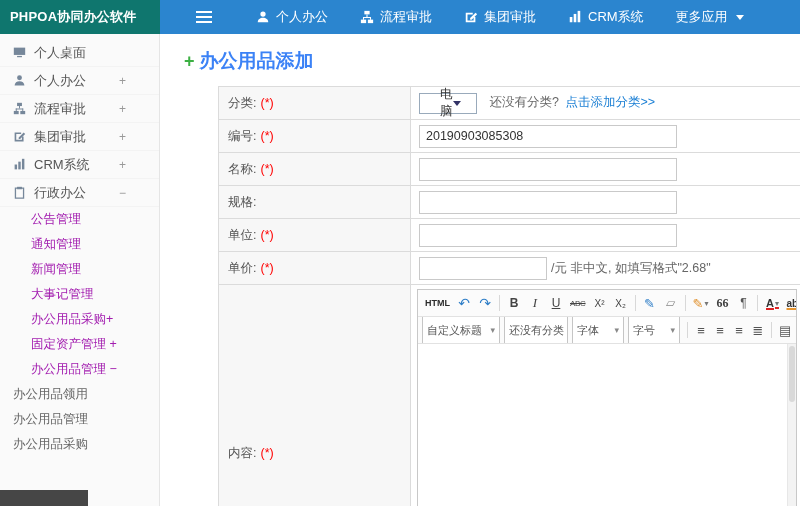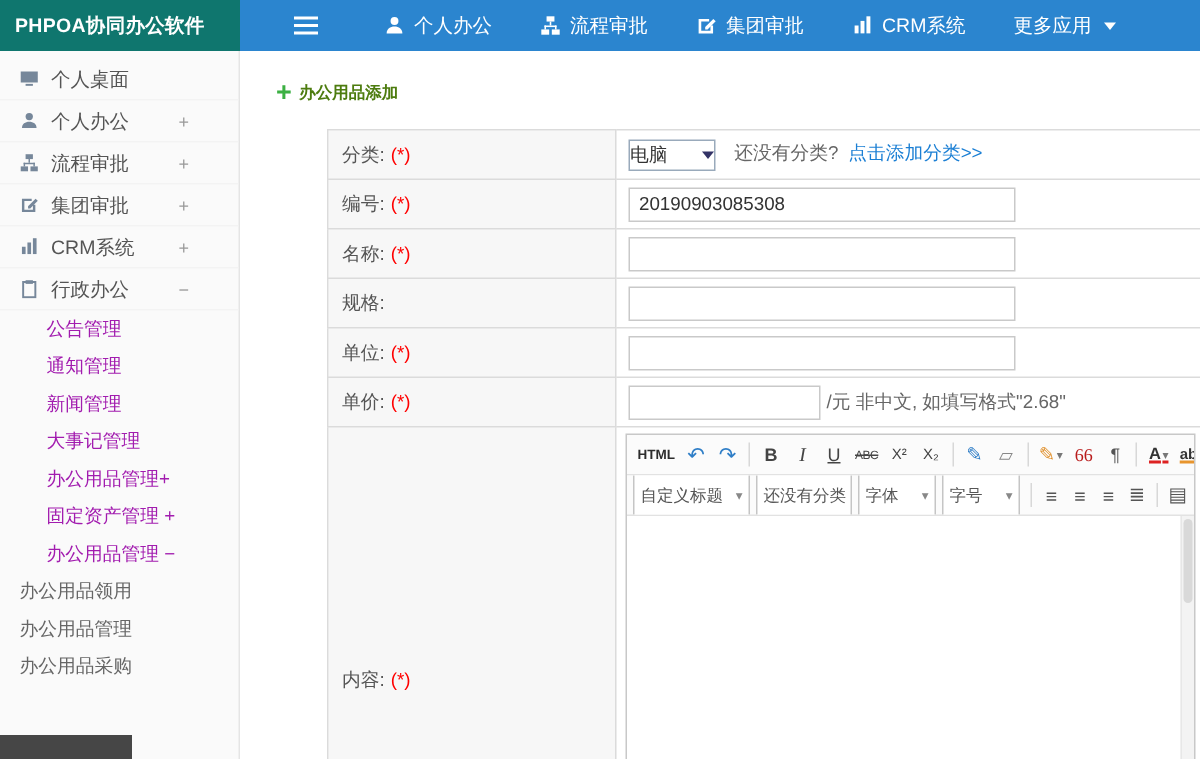--- a/index.html
+++ b/index.html
@@ -25,32 +25,32 @@
   .side-item .toggle { position:absolute; right:33px; color:#999; font-size:12px; }
   .side-item.lv2 { height:25px; padding-left:31px; font-size:12.5px; color:#a21caf; border-bottom:none; }
   .side-item.lv3 { height:25px; font-size:12.5px; color:#666; border-bottom:none; }
 
   .status-tooltip { position:absolute; left:0; bottom:0; width:88px; height:16px; background:#464646; z-index:20; }
 
   
   .main { position:absolute; top:34px; left:160px; right:0; bottom:0; background:#fff; padding:16px 0 0 24px; overflow:hidden; }
   .page-title { display:flex; align-items:center; gap:5px; margin-bottom:14px; height:22px; }
   .add-icon { color:#3cb043; font-size:18px; font-weight:bold; line-height:18px; }
-  .title-text { font-size:11px; font-weight:bold; color:#4d7c0f; }
+  .title-text { font-size:19px; font-weight:bold; color:#3b82f6; }
 
   
   table.form { border-collapse:collapse; table-layout:fixed; width:692px; margin-left:34px; }
   table.form td { border:1px solid #dbdbdb; font-size:12.5px; }
   td.lbl { width:192px; background:#f7f7f7; padding-left:9px; height:33px; color:#555; }
   td.fld { width:500px; background:#fff; padding:4px 8px; }
   td.fld.top { vertical-align:top; padding:4px 6px; }
   .req { color:#f00; margin-left:4px; }
   input.text { width:258px; height:23px; border:1px solid #c9c9c9; padding:1px 6px; font-size:12.5px; font-family:inherit; color:#333; }
   input.text.short { width:128px; }
-  .fake-select { display:inline-flex; align-items:center; justify-content:space-between; width:58px; height:21px; border:1px solid #9ab; background:#fff; padding:0 0; color:#333; cursor:pointer; vertical-align:middle; }
+  .fake-select { display:inline-flex; align-items:center; justify-content:space-between; width:58px; height:21px; border:1px solid #9ab; background:#fff; padding:0 20px; color:#333; cursor:pointer; vertical-align:middle; }
   .fake-select .sel-caret { width:0; height:0; border-left:4px solid transparent; border-right:4px solid transparent; border-top:5px solid #336; }
   .hint { color:#666; margin-left:9px; }
   a.addlink { color:#1b7fd4; text-decoration:none; margin-left:3px; cursor:pointer; }
   .suffix { color:#666; margin-left:4px; }
 
   
   .editor { width:380px; border:1px solid #c8c8c8; background:#fff; }
   .tb-row { display:flex; align-items:center; padding:2px 4px; background:#fbfbfb; border-bottom:1px solid #e2e2e2; height:27px; overflow:hidden; gap:1px; }
   button.tb { min-width:20px; height:20px; border:1px solid transparent; background:transparent; font-size:11px; color:#444; display:inline-flex; align-items:center; justify-content:center; padding:0 2px; cursor:pointer; font-family:inherit; flex:0 0 auto; }
   .tsep { width:1px; height:16px; background:#d8d8d8; margin:0 3px; flex:0 0 auto; }
@@ -58,21 +58,21 @@
   .tb.blue { color:#2f7ec7; font-size:14px; }
   .tb.bold { font-weight:bold; font-size:12px; }
   .tb.italic { font-style:italic; font-family:"Liberation Serif",serif; font-size:13px; }
   .tb.underline { text-decoration:underline; font-size:12px; }
   .tb.strike { font-size:8px; text-decoration:line-through; letter-spacing:-0.3px; }
   .tb.supsub { font-size:10px; }
   .tb.painter { color:#2f7ec7; font-size:13px; }
   .tb.eraser { color:#888; font-size:12px; }
   .tb.pencil { color:#e08f2a; font-size:13px; }
   .tb.pencil::after, .tb.fontcolor::after, .tb.bgcolor::after { content:"▾"; font-size:8px; color:#777; margin-left:1px; }
-  .tb.quote { font-family:"Liberation Serif",serif; font-weight:normal; color:#b91c1c; font-size:12px;text-align:center; }
+  .tb.quote { font-family:"Liberation Serif",serif; font-weight:bold; color:#404040; font-size:12px;text-align:center; }
   .tb.para { color:#555; font-size:12px; }
   .tb.fontcolor { font-weight:bold; color:#333; text-decoration:underline; text-decoration-color:#d22; text-decoration-thickness:2px; }
   .tb.bgcolor { font-weight:bold; color:#333; text-decoration:underline; text-decoration-color:#e8952e; text-decoration-thickness:2px; font-size:10px; }
   .tb.align { font-size:13px; color:#555; min-width:18px; }
   .dd { display:inline-flex; align-items:center; justify-content:space-between; border:1px solid #c5c5c5; background:#fff; height:36px; padding:0 4px; font-size:11px; color:#555; margin-right:3px; cursor:pointer; flex:0 0 auto; white-space:nowrap; overflow:hidden; }
   .dd::after { content:"▾"; color:#888; font-size:9px; margin-left:3px; }
   .dd.w1 { width:78px; } .dd.w2 { width:64px; } .dd.w3 { width:52px; } .dd.w4 { width:52px; }
   .editor-body { position:relative; height:272px; background:#fff; }
   .editor-scrollbar { position:absolute; right:0; top:0; bottom:0; width:9px; background:#f3f3f3; border-left:1px solid #e7e7e7; }
   .editor-scrollbar .thumb { position:absolute; top:2px; left:1px; width:6px; height:56px; background:#d9d9d9; border-radius:3px; }
@@ -205,21 +205,21 @@
   <div class="side-item lv2">
       <span>通知管理</span>
     </div>
   <div class="side-item lv2">
       <span>新闻管理</span>
     </div>
   <div class="side-item lv2">
       <span>大事记管理</span>
     </div>
   <div class="side-item lv2">
-      <span>办公用品管理+</span>
+      <span>办公用品采购+</span>
     </div>
   <div class="side-item lv2">
       <span>固定资产管理 +</span>
     </div>
   <div class="side-item lv2">
       <span>办公用品管理 −</span>
     </div>
   <div class="side-item lv3">
       <span>办公用品领用</span>
     </div>

